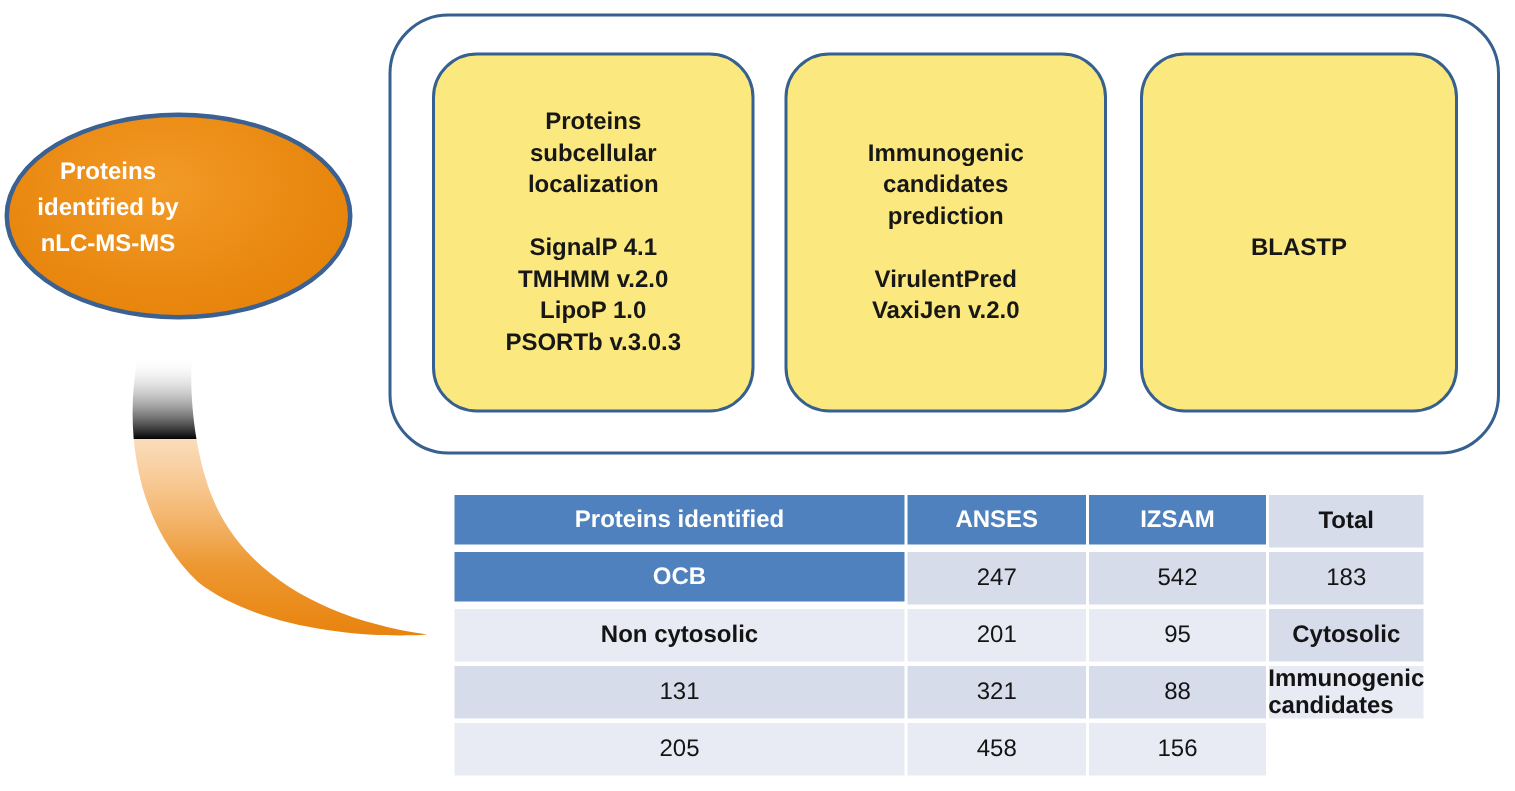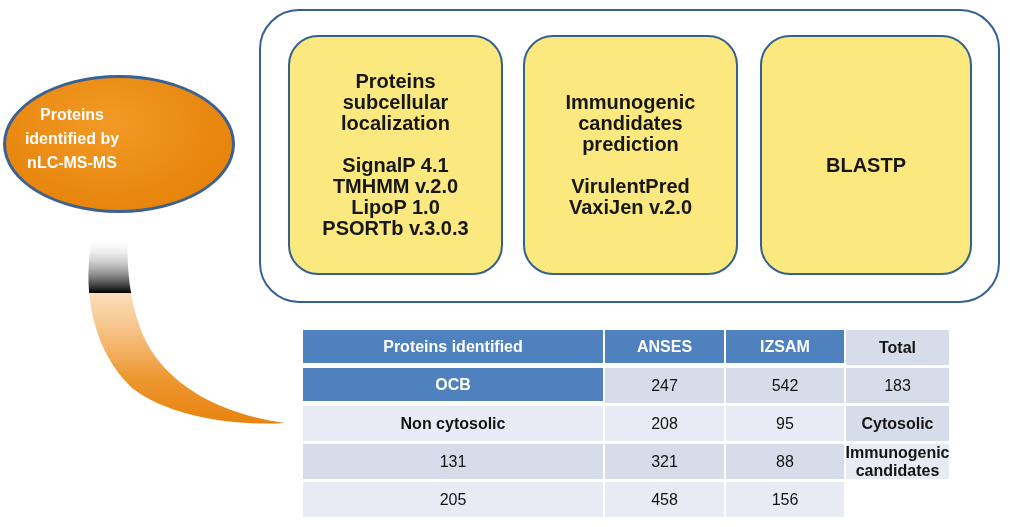--- a/index.html
+++ b/index.html
@@ -48,21 +48,21 @@
     top: 35px; height: 240px;
     background: #fbe87e;
     border: 2.5px solid #35608f;
     border-radius: 30px;
     box-sizing: border-box;
     display: flex; flex-direction: column;
     align-items: center; justify-content: center;
     text-align: center;
     color: #171717;
     font-weight: bold;
-    font-size: 20px;
+    font-size: 16px;
     line-height: 21px;
   }
   .step-box .title { max-width: 132px; }
   .step-box .tools { margin-top: 21px; }
   #box-1 { left: 288px; width: 215px; }
   #box-2 { left: 523px; width: 215px; }
   #box-3 { left: 760px; width: 212px; }
 
   
   .results-table {
@@ -72,21 +72,20 @@
     grid-template-columns: 300px 119px 118px 103px;
     grid-auto-rows: 35px;
     column-gap: 2px;
     row-gap: 3px;
     background: #ffffff;
   }
   .results-table .cell {
     display: flex; align-items: center; justify-content: center;
     font-size: 16px;
     color: #141414;
-    text-align: center;
   }
   .results-table .head {
     height: 33px;
     background: #4e81bd;
     color: #ffffff;
     font-weight: bold;
   }
   .results-table .band-a { background: #d7dcEB; }
   .results-table .band-b { background: #e9ebf4; }
   .results-table .rowlabel { font-weight: bold; }
@@ -156,21 +155,21 @@
     <div class="cell head">ANSES</div>
     <div class="cell head">IZSAM</div>
     <div class="cell band-a rowlabel">Total</div>
 
     <div class="cell head">OCB</div>
     <div class="cell band-a">247</div>
     <div class="cell band-a">542</div>
     <div class="cell band-a">183</div>
 
     <div class="cell band-b rowlabel">Non cytosolic</div>
-    <div class="cell band-b">208</div>
+    <div class="cell band-b">201</div>
     <div class="cell band-b">95</div>
 
     <div class="cell band-a rowlabel">Cytosolic</div>
     <div class="cell band-a">131</div>
     <div class="cell band-a">321</div>
     <div class="cell band-a">88</div>
 
     <div class="cell band-b rowlabel">Immunogenic candidates</div>
     <div class="cell band-b">205</div>
     <div class="cell band-b">458</div>

